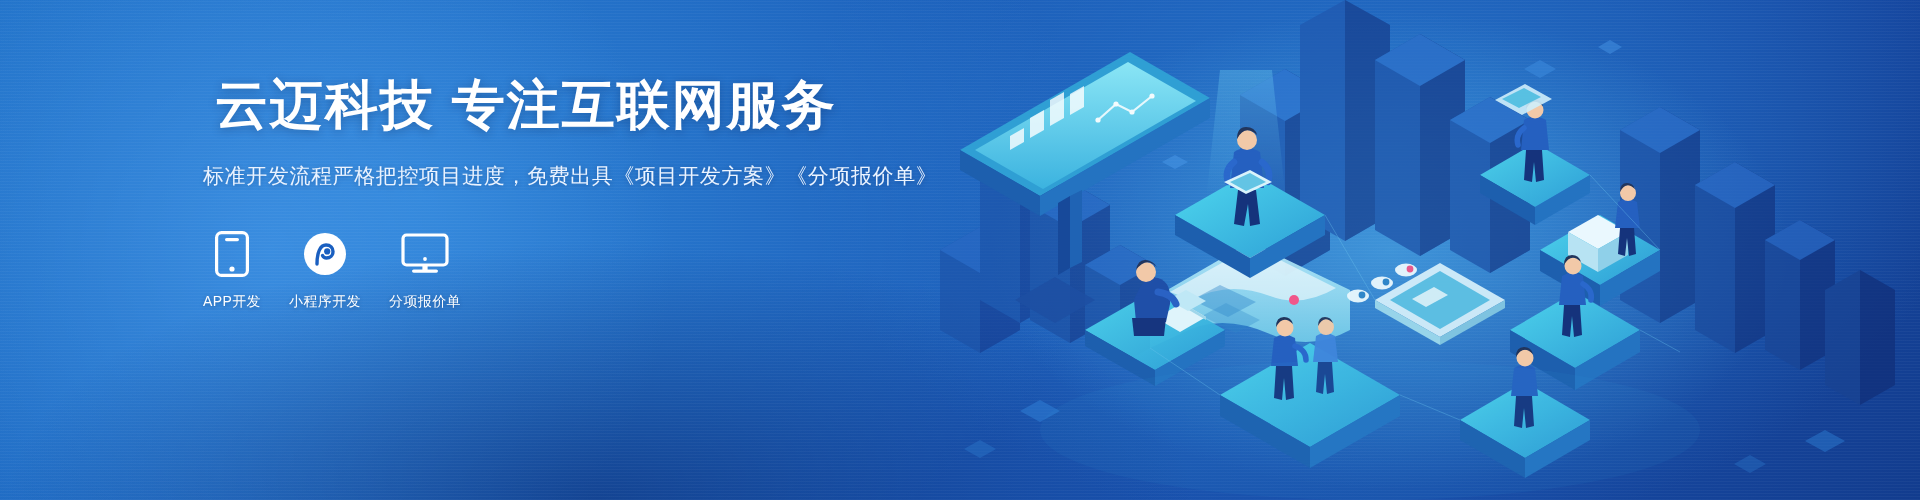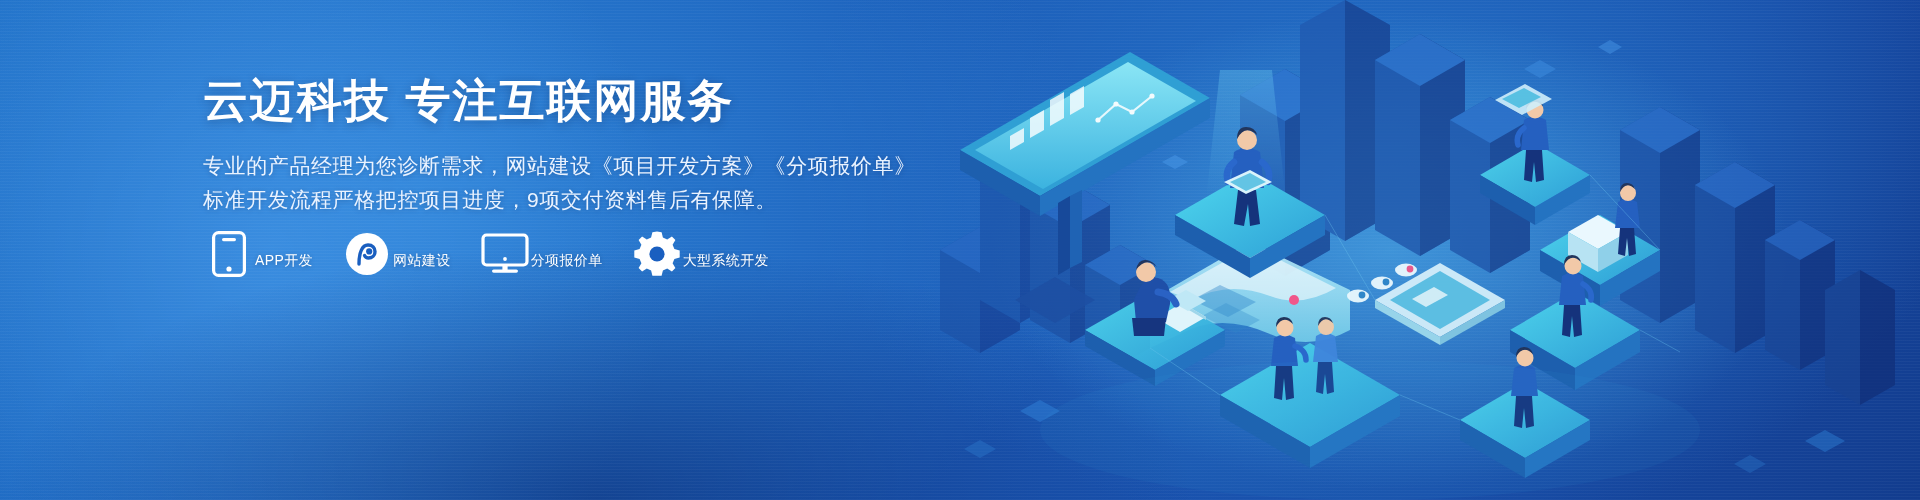--- a/index.html
+++ b/index.html
@@ -44,25 +44,25 @@
 
   
   #copy {
     position: absolute;
     left: 203px;
     top: 74px;
     width: 760px;
   }
   #headline {
     color: #ffffff;
-    font-size: 45px;
+    font-size: 53px;
     font-weight: bold;
     letter-spacing: 2px;
     line-height: 1.18;
-    margin: 0 0 22px 0;
+    margin: 0 0 22px 12px;
     white-space: nowrap;
     text-shadow: 0 2px 10px rgba(0,20,60,0.28);
   }
   .sub-line {
     color: #eaf3ff;
     font-size: 21px;
     line-height: 1.62;
     letter-spacing: 0.6px;
     white-space: nowrap;
     text-shadow: 0 1px 5px rgba(0,20,60,0.25);
@@ -71,20 +71,21 @@
   
   #services {
     position: absolute;
     left: 203px;
     top: 228px;
     display: flex;
     align-items: flex-start;
   }
   .service {
     display: flex;
+    flex-direction: column;
     align-items: center;
     margin-right: 28px;
     cursor: pointer;
   }
   .service:last-child { margin-right: 0; }
   .svc-icon {
     width: 52px;
     height: 52px;
     display: flex;
     align-items: center;
@@ -417,22 +418,21 @@
         <path d="M 670 175 L 740 250"></path>
         <path d="M 720 330 L 760 352"></path>
       </g>
 
       <ellipse cx="450" cy="430" rx="330" ry="70" fill="#3fb0e8" opacity="0.07"></ellipse>
     </svg>
   </div>
 
   <div id="copy">
     <h1 id="headline">云迈科技 专注互联网服务</h1>
-    <div class="sub-line">专业的产品经理为您诊断需求，网站建设《项目开发方案》《分项报价单》</div>
-    <div class="sub-line">标准开发流程严格把控项目进度，9项交付资料售后有保障。</div>
+    <div class="sub-line">标准开发流程严格把控项目进度，免费出具《项目开发方案》《分项报价单》</div>
   </div>
 
   <div id="services">
 
     <div class="service">
       <div class="svc-icon">
         <svg width="34" height="46" viewBox="0 0 34 46" xmlns="http://www.w3.org/2000/svg">
           <rect x="1.6" y="1.6" width="30.8" height="42.8" rx="5" ry="5" fill="none" stroke="#ffffff" stroke-width="3.2"></rect>
           <rect x="10" y="7" width="14" height="3.2" rx="1.6" fill="#ffffff"></rect>
           <circle cx="17" cy="38" r="2.6" fill="#ffffff"></circle>
@@ -442,41 +442,32 @@
     </div>
 
     <div class="service">
       <div class="svc-icon">
         <svg width="46" height="46" viewBox="0 0 46 46" xmlns="http://www.w3.org/2000/svg">
           <circle cx="23" cy="23" r="21" fill="#ffffff"></circle>
           <path d="M15 33 C15 22 18 14 24 14 C28.5 14 31 17 31 20.5 C31 24.5 28 27 24.5 27 C22.6 27 21.2 26 20.6 24.6" fill="none" stroke="#1a5fc0" stroke-width="3.4" stroke-linecap="round"></path>
           <circle cx="25.2" cy="20.4" r="3.1" fill="#1a5fc0"></circle>
         </svg>
       </div>
-      <div class="svc-label">网站建设</div>
+      <div class="svc-label">小程序开发</div>
     </div>
 
 
     <div class="service">
       <div class="svc-icon">
         <svg width="48" height="42" viewBox="0 0 48 42" xmlns="http://www.w3.org/2000/svg">
           <rect x="2" y="2" width="44" height="30" rx="3.5" ry="3.5" fill="none" stroke="#ffffff" stroke-width="3.2"></rect>
           <circle cx="24" cy="26" r="1.9" fill="#ffffff"></circle>
           <rect x="21.4" y="32" width="5.2" height="5" fill="#ffffff"></rect>
           <rect x="11" y="36.4" width="26" height="3.4" rx="1.7" fill="#ffffff"></rect>
         </svg>
       </div>
       <div class="svc-label">分项报价单</div>
     </div>
 
-    <div class="service">
-      <div class="svc-icon">
-        <svg width="46" height="46" viewBox="0 0 46 46" xmlns="http://www.w3.org/2000/svg">
-          <path d="M23 0.5 L27.6 1.3 L28.9 6.6 L33.2 8.4 L37.9 5.6 L41.4 9.1 L38.6 13.8 L40.4 18.1 L45.7 19.4 L45.7 26.6 L40.4 27.9 L38.6 32.2 L41.4 36.9 L37.9 40.4 L33.2 37.6 L28.9 39.4 L27.6 44.7 L18.4 44.7 L17.1 39.4 L12.8 37.6 L8.1 40.4 L4.6 36.9 L7.4 32.2 L5.6 27.9 L0.3 26.6 L0.3 19.4 L5.6 18.1 L7.4 13.8 L4.6 9.1 L8.1 5.6 L12.8 8.4 L17.1 6.6 L18.4 1.3 Z" fill="#ffffff"></path>
-          <circle cx="23" cy="23" r="7.6" fill="#1a5fc0"></circle>
-        </svg>
-      </div>
-      <div class="svc-label">大型系统开发</div>
-    </div>
 
   </div>
 
 </div>
 
 </body></html>

